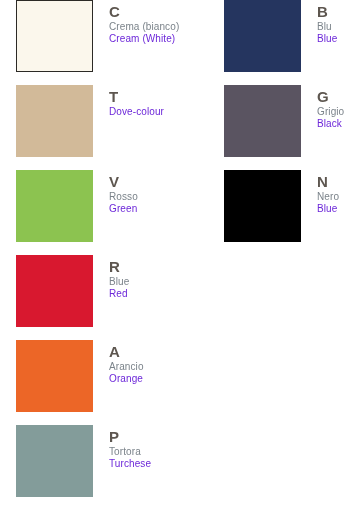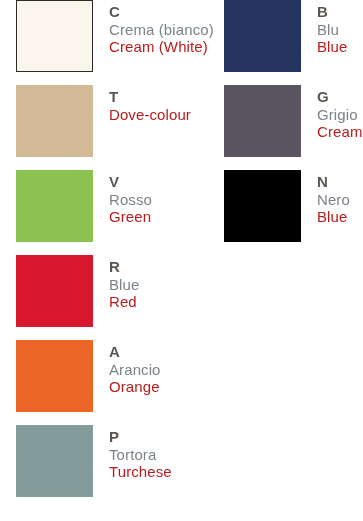--- a/index.html
+++ b/index.html
@@ -46,28 +46,28 @@
     line-height: 1.00;
   }
   .code {
     font-size: 15px;
     font-weight: bold;
     color: #5d564f;
     letter-spacing: 0.2px;
     margin-bottom: 3px;
   }
   .name-it, .name-en {
-    font-size: 15px;
+    font-size: 10px;
     color: #7b838a;
     letter-spacing: 0.1px;
     margin-top: 2px;
     white-space: nowrap;
   }
   .name-en {
-    color: #b91c1c;
+    color: #6d28d9;
   }
 </style>
 </head>
 <body>
 
 <div class="legend">
   <div class="column column-left">
       <div class="swatch-row">
         <div class="swatch bordered" style="background: rgb(251, 247, 236);"></div>
         <div class="labels">
@@ -123,21 +123,21 @@
           <div class="code">B</div>
           <div class="name-it">Blu</div>
           <div class="name-en">Blue</div>
         </div>
       </div>
       <div class="swatch-row">
         <div class="swatch" style="background: rgb(90, 84, 97);"></div>
         <div class="labels">
           <div class="code">G</div>
           <div class="name-it">Grigio</div>
-          <div class="name-en">Cream</div>
+          <div class="name-en">Black</div>
         </div>
       </div>
       <div class="swatch-row">
         <div class="swatch" style="background: rgb(0, 0, 0);"></div>
         <div class="labels">
           <div class="code">N</div>
           <div class="name-it">Nero</div>
           <div class="name-en">Blue</div>
         </div>
       </div>

